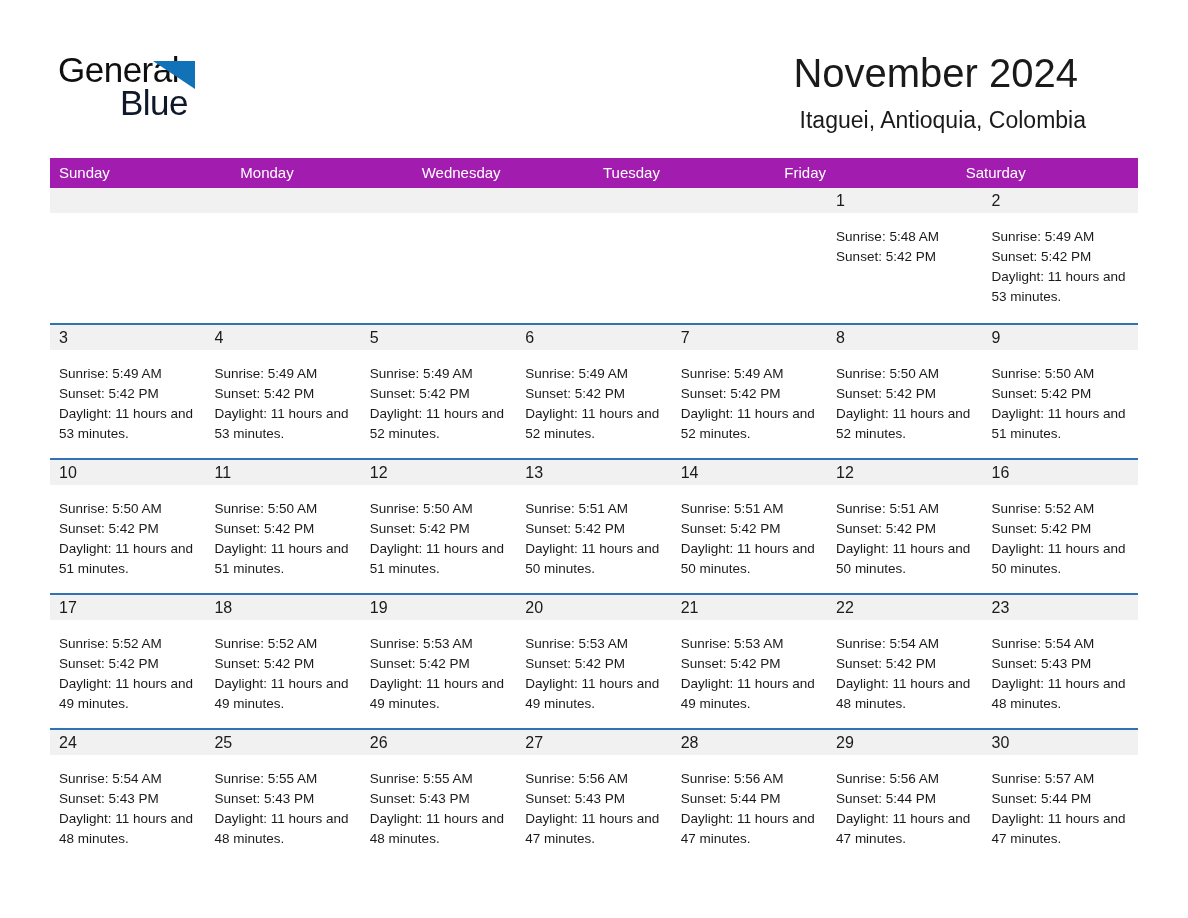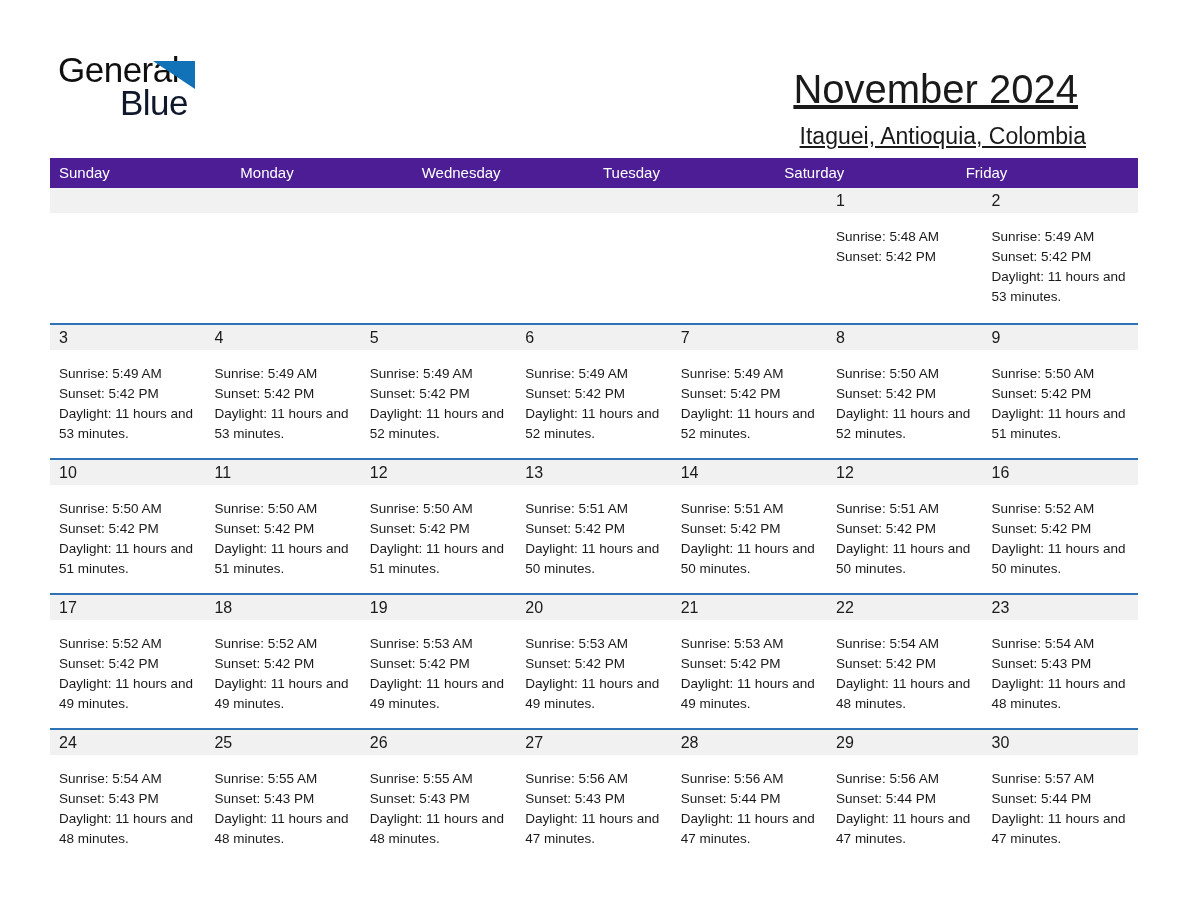--- a/index.html
+++ b/index.html
@@ -18,23 +18,22 @@
     position: relative;
     width: 1188px;
     height: 918px;
     box-sizing: border-box;
   }
 
   
   .header {
     position: relative;
     height: 112px;
-    padding: 60px 50px 0 58px;
-    box-sizing: border-box;
-    text-decoration: underline;
+    padding: 44px 50px 0 58px;
+    box-sizing: border-box;
   }
   .logo {
     position: absolute;
     left: 58px;
     top: 52px;
     width: 190px;
     height: 64px;
   }
   .logo-general {
     position: absolute;
@@ -87,21 +86,21 @@
 
   
   .calendar {
     position: absolute;
     left: 50px;
     top: 158px;
     width: 1088px;
   }
   .weekdays {
     display: flex;
-    background: #4c1d95;
+    background: #a21caf;
     height: 30px;
   }
   .weekday {
     flex: 1 1 0;
     color: #ffffff;
     font-size: 15px;
     line-height: 30px;
     padding-left: 9px;
     box-sizing: border-box;
     white-space: nowrap;
@@ -166,22 +165,22 @@
       <div class="location">Itaguei, Antioquia, Colombia</div>
     </div>
   </div>
 
   <div class="calendar">
     <div class="weekdays" id="weekday-row">
         <div class="weekday">Sunday</div>
         <div class="weekday">Monday</div>
         <div class="weekday">Wednesday</div>
         <div class="weekday">Tuesday</div>
+        <div class="weekday">Friday</div>
         <div class="weekday">Saturday</div>
-        <div class="weekday">Friday</div>
       </div>
     <div id="weeks-container">
         <div class="week first">
           <div class="daycell empty">
             <div class="daynum-band"></div>
           </div>
           <div class="daycell empty">
             <div class="daynum-band"></div>
           </div>
           <div class="daycell empty">

